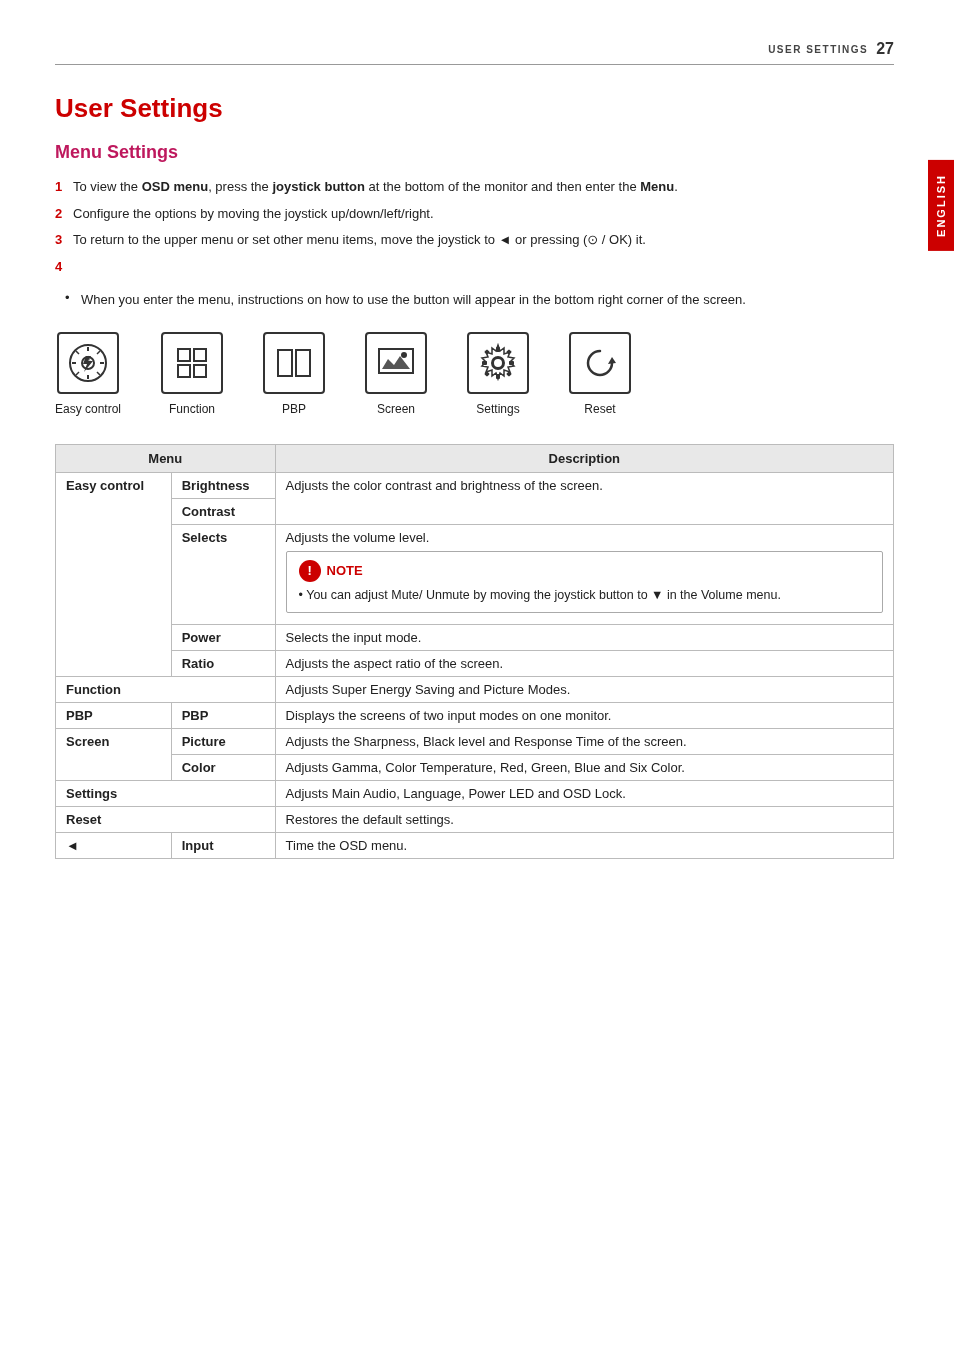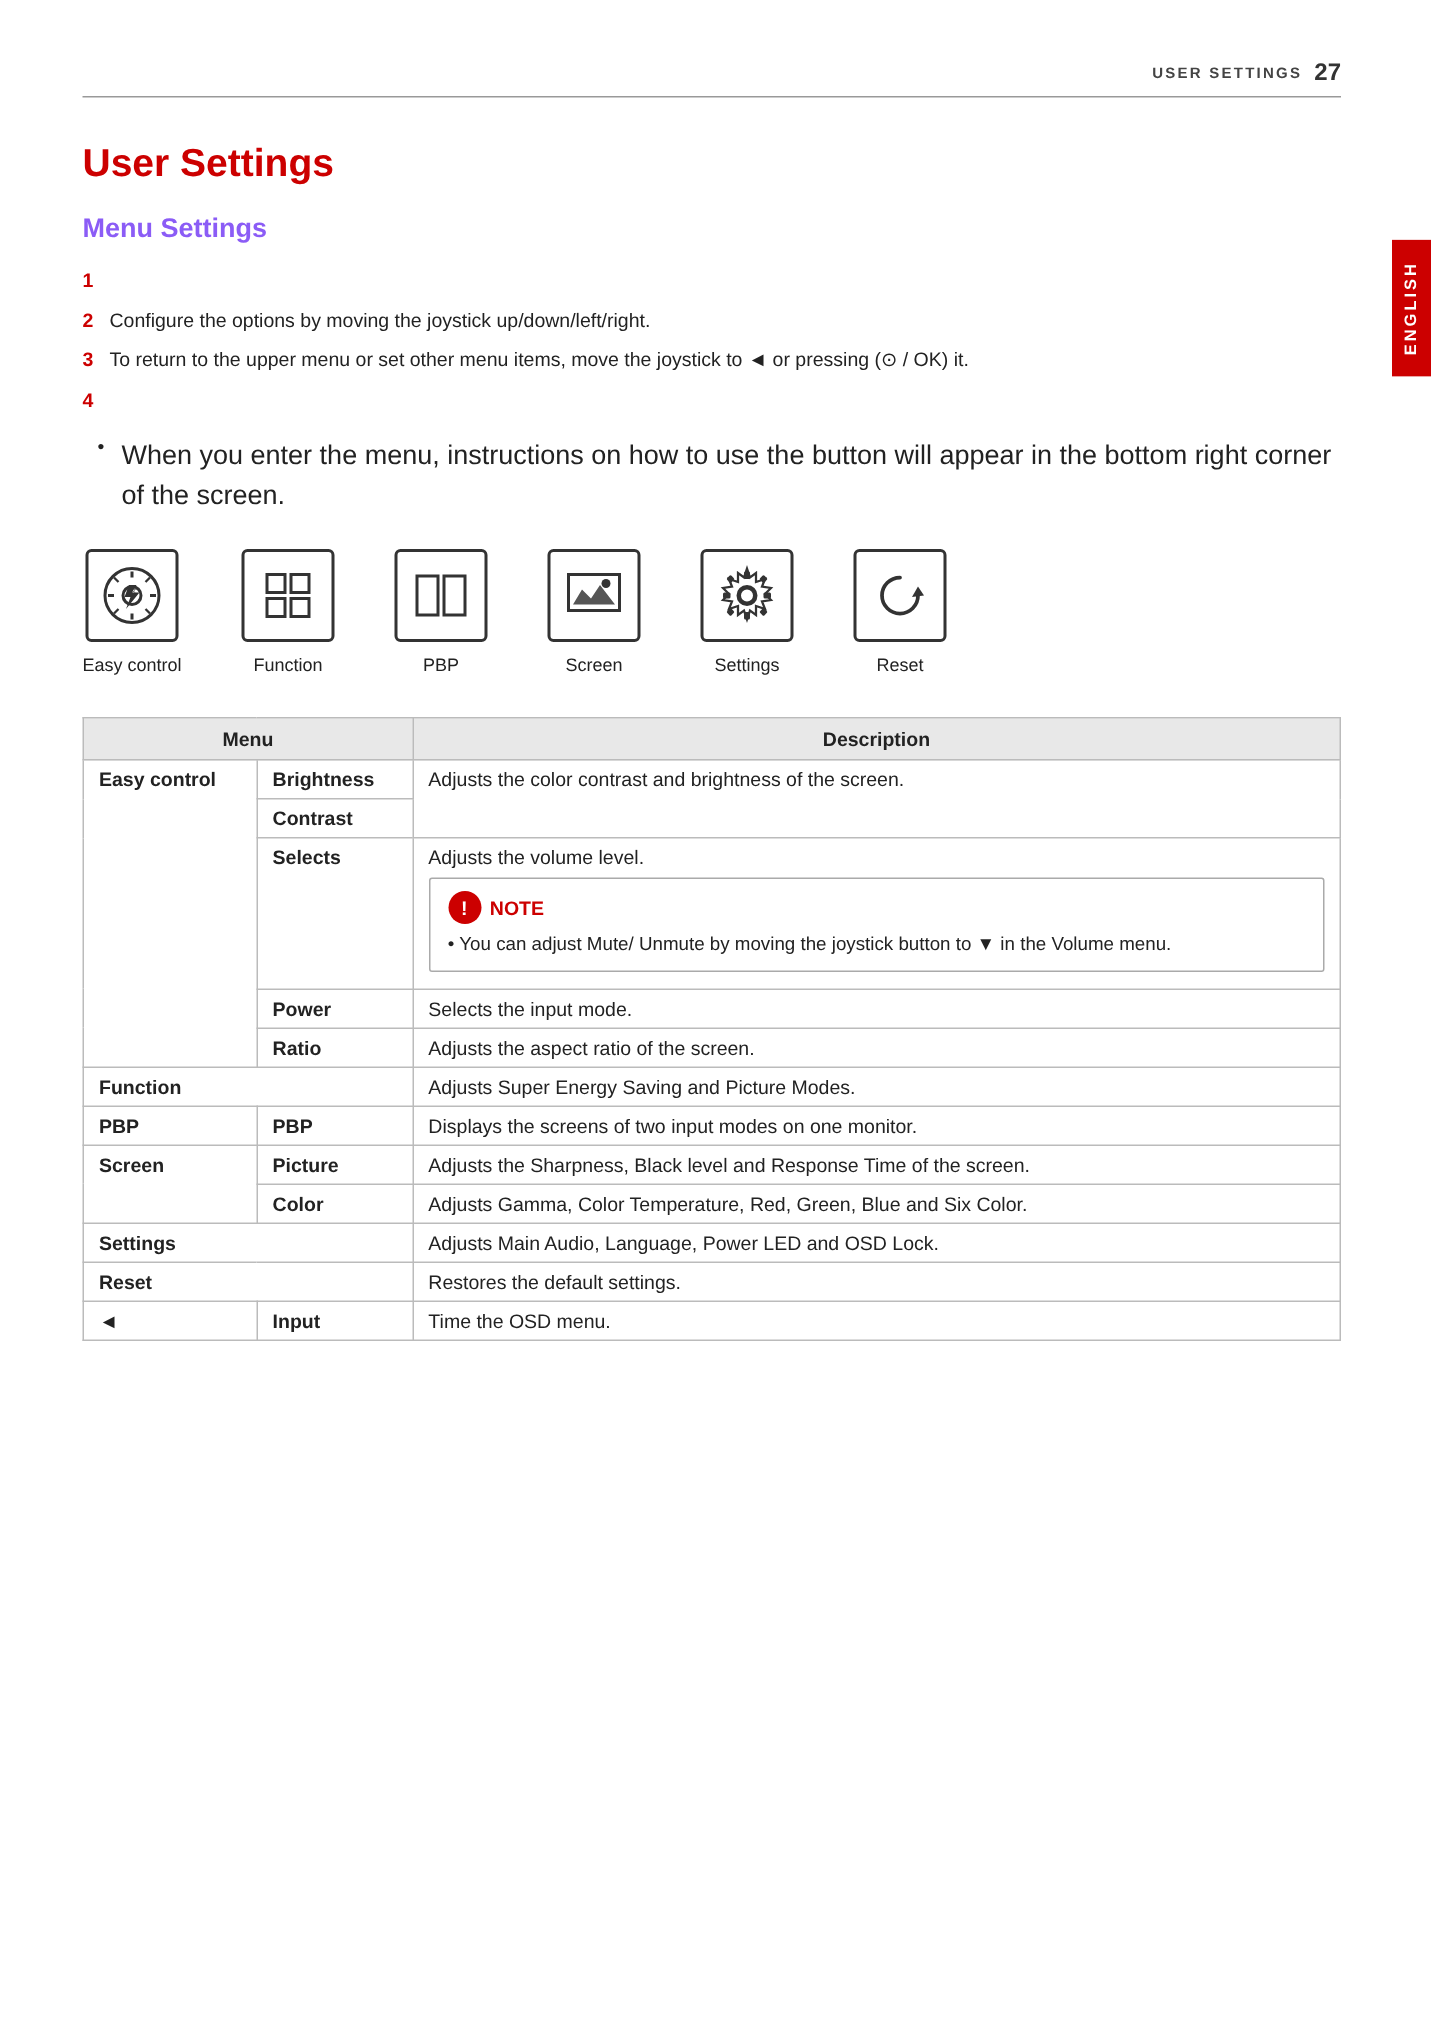--- a/index.html
+++ b/index.html
@@ -62,21 +62,21 @@
       font-size: 26px;
       font-weight: bold;
       color: #c00;
       margin-bottom: 18px;
     }
 
     
     .section-title {
       font-size: 18px;
       font-weight: bold;
-      color: #8b5cf6;
+      color: #be185d;
       margin-bottom: 14px;
     }
 
     
     .instructions {
       list-style: none;
       margin-bottom: 14px;
     }
     .instructions li {
       display: flex;
@@ -95,21 +95,21 @@
     .bullet-item {
       display: flex;
       margin-bottom: 7px;
       margin-left: 10px;
     }
     .bullet-item .bull {
       min-width: 16px;
       font-size: 13px;
     }
     .bullet-item .text {
-      font-size: 18px;
+      font-size: 13px;
       line-height: 1.5;
     }
 
     
     .icon-row {
       display: flex;
       align-items: flex-start;
       gap: 40px;
       margin: 22px 0 28px 0;
     }
@@ -214,20 +214,21 @@
 
   <div class="side-tab">ENGLISH</div>
 
   <div class="page-title">User Settings</div>
 
   <div class="section-title">Menu Settings</div>
 
   <ul class="instructions">
     <li>
       <span class="num">1</span>
+      <span class="text">To view the <strong>OSD menu</strong>, press the <strong>joystick button</strong> at the bottom of the monitor and then enter the <strong>Menu</strong>.</span>
     </li>
     <li>
       <span class="num">2</span>
       <span class="text">Configure the options by moving the joystick up/down/left/right.</span>
     </li>
     <li>
       <span class="num">3</span>
       <span class="text">To return to the upper menu or set other menu items, move the joystick to ◄ or pressing (⊙ / OK) it.</span>
     </li>
     <li>

